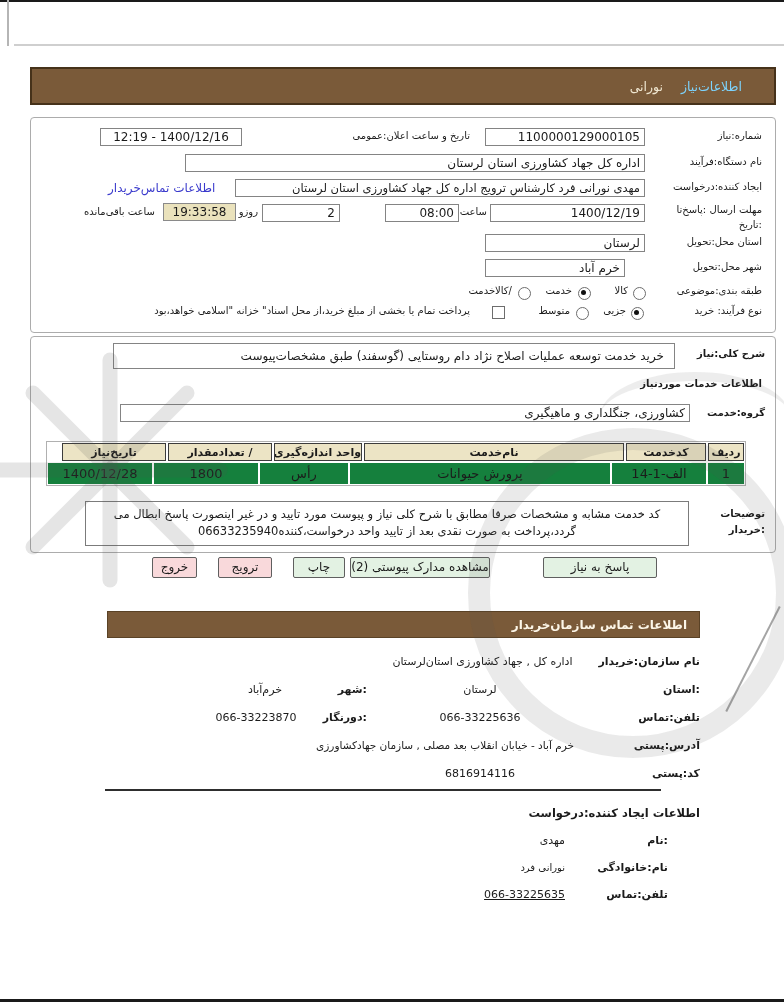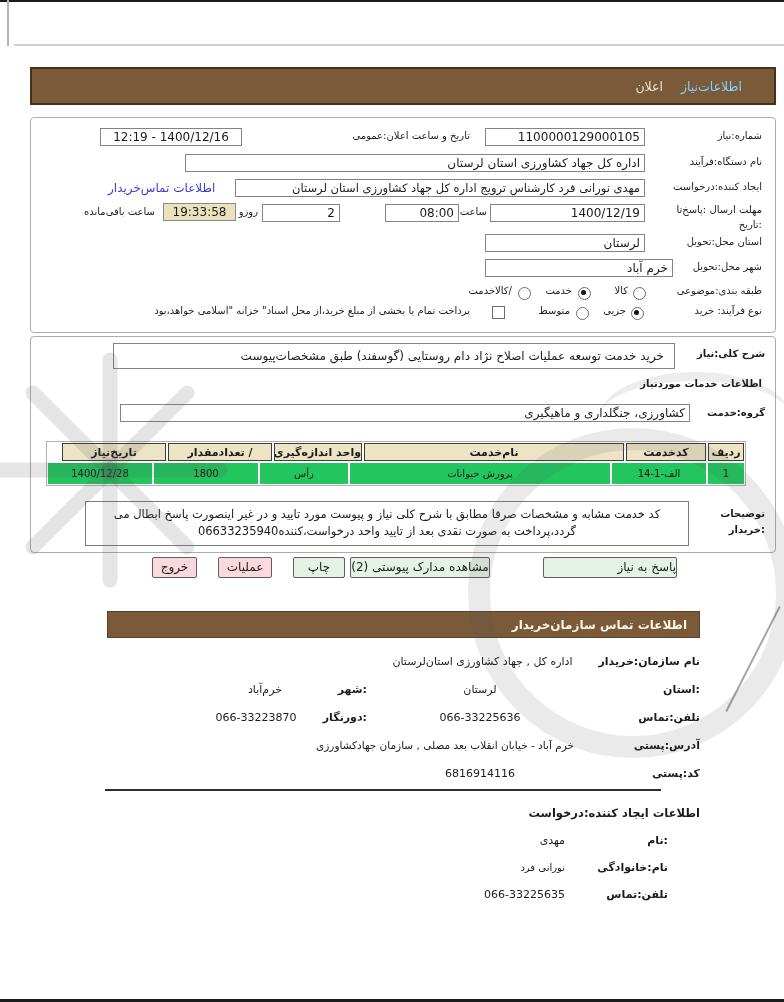--- a/index.html
+++ b/index.html
@@ -19,37 +19,37 @@
   .radio.on::after{content:"";position:absolute;left:2px;top:2px;width:5px;height:5px;border-radius:50%;background:#111;}
   .chk{position:absolute;width:11px;height:11px;border:1px solid #6d6d6d;background:#fff;}
   .fieldset{position:absolute;border:1px solid #acacac;border-radius:4px;background:transparent;}
   .brownbar{position:absolute;background:#7a5a39;}
   .btn{position:absolute;height:21px;line-height:19px;text-align:center;font-size:12px;
        border:1px solid #5f5f5f;border-radius:2px;cursor:pointer;box-sizing:border-box;white-space:nowrap;overflow:hidden;}
   .btn.green{background:#e3f2e3;}
   .btn.pink{background:#f9d9db;}
   .tcellh{background:#ece4c5;border:1px solid #3c3c3c;font-weight:bold;font-size:11px;
           height:18px;line-height:17px;text-align:center;box-sizing:border-box;overflow:hidden;white-space:nowrap;}
-  .tcelld{font-size:10px;height:21px;line-height:21px;text-align:center;background:#22c55e;
+  .tcelld{font-size:13px;height:21px;line-height:21px;text-align:center;background:#15803d;
           box-sizing:border-box;overflow:hidden;white-space:nowrap;}
   .wm{pointer-events:none;}
 </style>
 </head>
 <body>
 
 <div id="page">
 
   <div class="abs" style="left:0;top:0;width:784px;height:2px;background:#1a1a1a;"></div>
   <div class="abs" style="left:7px;top:0;width:2px;height:46px;background:#b5b5b5;"></div>
   <div class="abs" style="left:14px;top:44px;width:770px;height:2px;background:#cfcfcf;"></div>
   <div class="abs" style="left:0;top:999px;width:784px;height:3px;background:#1a1a1a;"></div>
 
   <div class="brownbar" style="left:30px;top:67px;width:746px;height:38px;border:2px solid #46321a;display:flex;align-items:center;gap:18px;padding-right:32px;box-sizing:border-box;">
     <span style="color:#7dd3fc;font-size:12.5px;white-space:nowrap;cursor:pointer;">اطلاعات‌نیاز</span>
-    <span style="color:#efe6d0;font-size:12.5px;white-space:nowrap;cursor:pointer;">اعلان</span>
+    <span style="color:#efe6d0;font-size:12.5px;white-space:nowrap;cursor:pointer;">نورانی</span>
   </div>
 
   <div class="fieldset" style="left:30px;top:117px;width:744px;height:214px;"></div>
 
   <div class="lb" style="right:22px;top:130px;">شماره:نیاز</div>
   <div class="inp ra" style="left:485px;top:128px;width:160px;">1100000129000105</div>
   <div class="lb" style="right:314px;top:130px;">تاریخ و ساعت اعلان:عمومی</div>
   <div class="inp ce ltr" style="left:100px;top:128px;width:142px;">12:19 - 1400/12/16</div>
 
   <div class="lb" style="right:22px;top:156px;">نام دستگاه:فرآیند</div>
@@ -66,21 +66,21 @@
   <div class="inp ra" style="left:385px;top:204px;width:74px;">08:00</div>
   <div class="inp ra" style="left:262px;top:204px;width:78px;">2</div>
   <div class="lb" style="right:526px;top:206px;">روزو</div>
   <div class="inp ce ltr" style="left:163px;top:203px;width:73px;background:#eae2bc;border-color:#8a8a8a;">19:33:58</div>
   <div class="lb" style="right:629px;top:206px;">ساعت باقی‌مانده</div>
 
   <div class="lb" style="right:22px;top:236px;">استان محل:تحویل</div>
   <div class="inp ra" style="left:485px;top:234px;width:160px;">لرستان</div>
 
   <div class="lb" style="right:22px;top:261px;">شهر محل:تحویل</div>
-  <div class="inp ra" style="left:485px;top:259px;width:188px;">خرم آباد</div>
+  <div class="inp ra" style="left:485px;top:259px;width:140px;">خرم آباد</div>
 
   <div class="lb" style="right:22px;top:285px;">طبقه بندی:موضوعی</div>
   <span class="radio" style="left:633px;top:287px;"></span>
   <div class="lb" style="right:156px;top:285px;">کالا</div>
   <span class="radio on" style="left:578px;top:287px;"></span>
   <div class="lb" style="right:212px;top:285px;">خدمت</div>
   <span class="radio" style="left:518px;top:287px;"></span>
   <div class="lb" style="right:272px;top:285px;">/کالاخدمت</div>
 
   <div class="lb" style="right:22px;top:305px;">نوع فرآیند: خرید</div>
@@ -118,24 +118,24 @@
       <div class="tcelld" style="width:104px;">1800</div>
       <div class="tcelld" style="width:104px;">1400/12/28</div>
     </div>
   </div>
 
   <div class="lb b" style="right:19px;top:508px;">توضیحات</div>
   <div class="lb b" style="right:19px;top:524px;">:خریدار</div>
   <div class="abs" style="left:85px;top:501px;width:604px;height:45px;border:1px solid #7b7b7b;background:#fff;
               font-size:11.5px;line-height:17px;text-align:center;padding:4px 8px;overflow:hidden;">کد خدمت مشابه و مشخصات صرفا مطابق با شرح کلی نیاز و پیوست مورد تایید و در غیر اینصورت پاسخ ابطال می گردد،پرداخت به صورت نقدی بعد از تایید واحد درخواست،کننده06633235940</div>
 
-  <div class="btn green" style="left:543px;top:557px;width:134px;text-align:right;">پاسخ به نیاز</div>
+  <div class="btn green" style="left:543px;top:557px;width:114px;">پاسخ به نیاز</div>
   <div class="btn green" style="left:350px;top:557px;width:140px;">مشاهده مدارک پیوستی (2)</div>
   <div class="btn green" style="left:293px;top:557px;width:52px;">چاپ</div>
-  <div class="btn pink" style="left:218px;top:557px;width:54px;">عملیات</div>
+  <div class="btn pink" style="left:218px;top:557px;width:54px;">ترویج</div>
   <div class="btn pink" style="left:152px;top:557px;width:45px;">خروج</div>
 
   <div class="brownbar" style="left:107px;top:611px;width:593px;height:27px;border:1px solid #5a4226;display:flex;align-items:center;padding-right:12px;box-sizing:border-box;">
     <span style="color:#fcf6e8;font-weight:bold;font-size:12px;white-space:nowrap;">اطلاعات تماس سازمان‌خریدار</span>
   </div>
 
   <div class="lb sm b" style="right:84px;top:655px;">نام سازمان:خریدار</div>
   <div class="abs" style="left:360px;top:655px;width:245px;font-size:11px;text-align:center;white-space:nowrap;">اداره کل , جهاد کشاورزی استان‌لرستان</div>
 
   <div class="lb sm b" style="right:84px;top:683px;">:استان</div>
@@ -158,21 +158,21 @@
 
   <div class="lb b" style="right:84px;top:806px;font-size:11.5px;">اطلاعات ایجاد کننده:درخواست</div>
 
   <div class="lb sm b" style="right:116px;top:834px;">:نام</div>
   <div class="abs" style="left:380px;top:834px;width:185px;font-size:11px;text-align:right;">مهدی</div>
 
   <div class="lb sm b" style="right:116px;top:861px;">نام:خانوادگی</div>
   <div class="abs" style="left:380px;top:862px;width:185px;font-size:10px;text-align:right;">نورانی فرد</div>
 
   <div class="lb sm b" style="right:116px;top:888px;">تلفن:تماس</div>
-  <div class="abs" style="left:380px;top:888px;width:185px;font-size:11px;text-align:right;">066-33225635</div>
+  <div class="abs" style="left:380px;top:888px;width:185px;font-size:11px;text-align:right;text-decoration:underline;">066-33225635</div>
 
   <div class="abs wm" style="left:468px;top:428px;width:330px;height:330px;border:22px solid rgba(80,80,80,0.12);border-radius:50%;z-index:5;"></div>
   <svg class="abs wm" style="left:-25px;top:345px;z-index:5;" width="270" height="250" viewBox="0 0 270 250">
     <g stroke="rgba(80,80,80,0.15)" stroke-width="15" stroke-linecap="round">
       <line x1="135" y1="15" x2="135" y2="235"></line>
       <line x1="25" y1="125" x2="245" y2="125"></line>
       <line x1="58" y1="48" x2="212" y2="202"></line>
       <line x1="212" y1="48" x2="58" y2="202"></line>
     </g>
   </svg>

